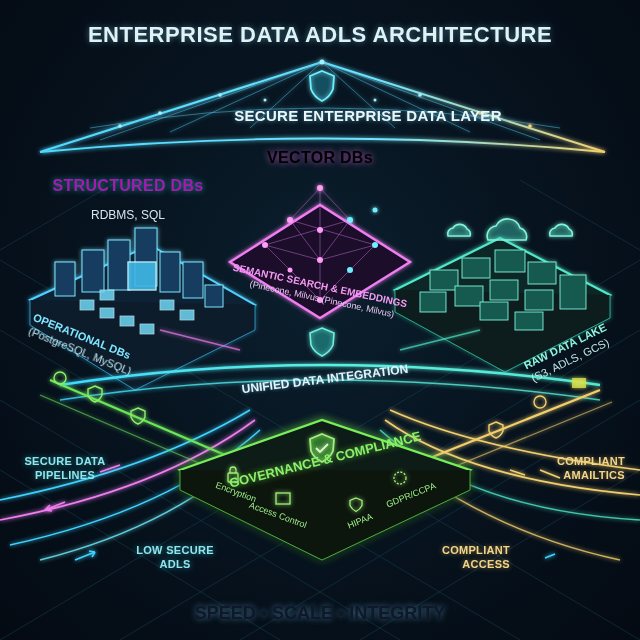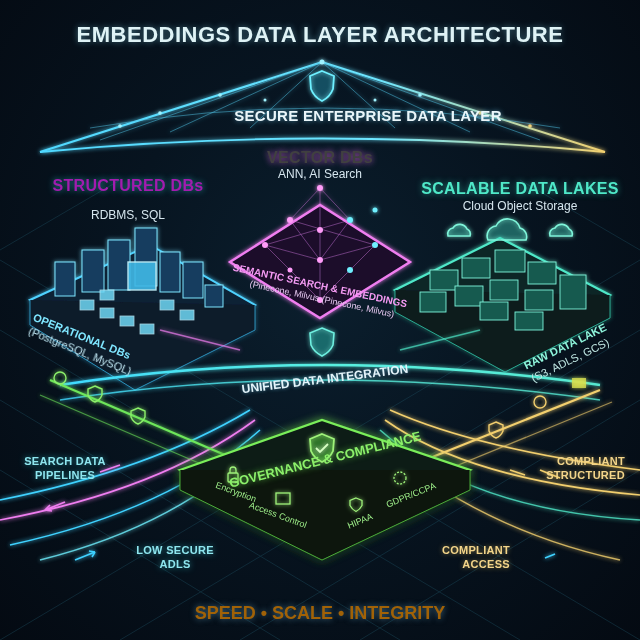--- a/index.html
+++ b/index.html
@@ -13,27 +13,27 @@
   svg.bg { position:absolute; inset:0; }
   .txt { position:absolute; text-align:center; white-space:nowrap; font-weight:bold; }
   .title { top:22px; left:0; width:640px; font-size:22px; color:#dff3f6; letter-spacing:0.5px;
            text-shadow: 0 0 6px rgba(140,230,255,0.45); }
   .roof-label { top:107px; left:0; width:640px; font-size:15px; color:#eaf6fa; letter-spacing:0.3px;
            text-shadow: 0 0 5px rgba(120,220,255,0.6); padding-left: 48px; }
   .sec-title { font-size:16px; letter-spacing:0.3px; }
   .sec-sub { font-weight:normal; font-size:12px; color:#d6e6ee; }
   .cyan { color:#a21caf; text-shadow:0 0 6px rgba(60,220,230,0.6); }
   .teal { color:#4fe8c8; text-shadow:0 0 6px rgba(60,230,200,0.6); }
-  .pink { color:#404040; text-shadow:0 0 6px rgba(240,110,240,0.7); }
+  .pink { color:#000000; text-shadow:0 0 6px rgba(240,110,240,0.7); }
   .green { color:#8cf06a; text-shadow:0 0 6px rgba(120,240,90,0.7); }
   .gold { color:#f3d58a; text-shadow:0 0 5px rgba(240,200,100,0.55);text-align:right; }
   .slanted { font-size:11px; font-weight:bold; }
   .side-lbl { font-size:11px; line-height:14px; letter-spacing:0.3px; }
   .footer1 { top:578px; left:0; width:640px; font-size:19px; color:#9ef08a; text-shadow:0 0 6px rgba(130,240,110,0.6); }
-  .footer2 { top:603px; left:0; width:640px; font-size:18px; color:#a16207; text-shadow:0 0 6px rgba(130,210,250,0.5); }
+  .footer2 { top:603px; left:0; width:640px; font-size:18px; color:#0f172a; text-shadow:0 0 6px rgba(130,210,250,0.5); }
   .tiny { font-size:9px; font-weight:normal; color:#9ff08a; }
 </style>
 </head>
 <body>
 
 <div class="stage">
 
   <svg class="bg" width="640" height="640" viewBox="0 0 640 640">
     <defs>
       <filter id="glow" x="-50%" y="-50%" width="200%" height="200%">
@@ -232,57 +232,54 @@
         <path d="M45 510 l5 -5 M45 510 l7 1" stroke="#f07ef0"></path>
       <path d="M120 465 L100 472" stroke="#f07ef0"></path>
       <path d="M75 560 L95 552" stroke="#3fd2ff"></path>
         <path d="M95 552 l-6 -1 M95 552 l-3 5" stroke="#3fd2ff"></path>
       <path d="M540 470 L560 478" stroke="#f2cf6e"></path>
       <path d="M525 475 L510 470" stroke="#f2cf6e"></path>
       <path d="M545 558 L555 554" stroke="#3fd2ff"></path>
     </g>
   </svg>
 
-  <div class="txt title">EMBEDDINGS DATA LAYER ARCHITECTURE</div>
+  <div class="txt title">ENTERPRISE DATA ADLS ARCHITECTURE</div>
   <div class="txt roof-label">SECURE ENTERPRISE DATA LAYER</div>
 
   <div class="txt sec-title cyan" style="top:177px; left:28px; width:200px;">STRUCTURED DBs</div>
   <div class="txt sec-sub" style="top:208px; left:28px; width:200px;">RDBMS, SQL</div>
   <div class="txt slanted" style="top:330px; left:12px; width:140px; color:#7fe6ff; transform:rotate(22deg);">OPERATIONAL DBs</div>
   <div class="txt slanted" style="top:345px; left:10px; width:140px; color:#bfe6f2; font-weight:normal; transform:rotate(22deg);">(PostgreSQL, MySQL)</div>
 
   <div class="txt sec-title pink" style="top:149px; left:220px; width:200px;">VECTOR DBs</div>
-  <div class="txt sec-sub" style="top:167px; left:220px; width:200px;">ANN, AI Search</div>
   <div class="txt slanted" style="top:280px; left:230px; width:180px; color:#f59bf4; font-size:10px; transform:rotate(12deg);">SEMANTIC SEARCH &amp; EMBEDDINGS</div>
   <div class="txt slanted" style="top:294px; left:232px; width:180px; color:#e6c8f0; font-size:9px; font-weight:normal; transform:rotate(12deg);">(Pinecone, Milvus (Pinecone, Milvus)</div>
 
-  <div class="txt sec-title teal" style="top:180px; left:410px; width:220px;">SCALABLE DATA LAKES</div>
-  <div class="txt sec-sub" style="top:199px; left:410px; width:220px;">Cloud Object Storage</div>
   <div class="txt slanted" style="top:340px; left:505px; width:120px; color:#8ff5dc; transform:rotate(-26deg);">RAW DATA LAKE</div>
   <div class="txt slanted" style="top:354px; left:510px; width:120px; color:#bfe6e2; font-weight:normal; transform:rotate(-26deg);">(S3, ADLS, GCS)</div>
 
   <div class="txt" style="top:372px; left:230px; width:190px; font-size:12px; color:#e4f4fa; transform:rotate(-7deg); text-shadow:0 0 4px rgba(120,220,255,0.6);">UNIFIED DATA INTEGRATION</div>
 
   <div class="txt green" style="top:452px; left:220px; width:210px; font-size:13px; transform:rotate(-14deg);">GOVERNANCE &amp; COMPLIANCE</div>
   <div class="txt tiny" style="top:487px; left:196px; width:80px; transform:rotate(20deg);">Encryption</div>
   <div class="txt tiny" style="top:510px; left:238px; width:80px; transform:rotate(20deg);">Access Control</div>
   <div class="txt tiny" style="top:516px; left:330px; width:60px; transform:rotate(-22deg);">HIPAA</div>
   <div class="txt tiny" style="top:490px; left:376px; width:70px; transform:rotate(-22deg);">GDPR/CCPA</div>
 
   <div class="txt side-lbl cyan" style="top:454px; left:20px; width:90px; color:#8fe6ef;">
-    <div>SEARCH DATA</div>
+    <div>SECURE DATA</div>
     <div>PIPELINES</div>
   </div>
   <div class="txt side-lbl cyan" style="top:543px; left:130px; width:90px; color:#8fe6ef;">
     <div>LOW SECURE</div>
     <div>ADLS</div>
   </div>
   <div class="txt side-lbl gold" style="top:454px; left:535px; width:90px;">
     <div>COMPLIANT</div>
-    <div>STRUCTURED</div>
+    <div>AMAILTICS</div>
   </div>
   <div class="txt side-lbl gold" style="top:543px; left:420px; width:90px;">
     <div>COMPLIANT</div>
     <div>ACCESS</div>
   </div>
 
   <div class="txt footer2">SPEED • SCALE • INTEGRITY</div>
 </div>
 
 </body></html>

